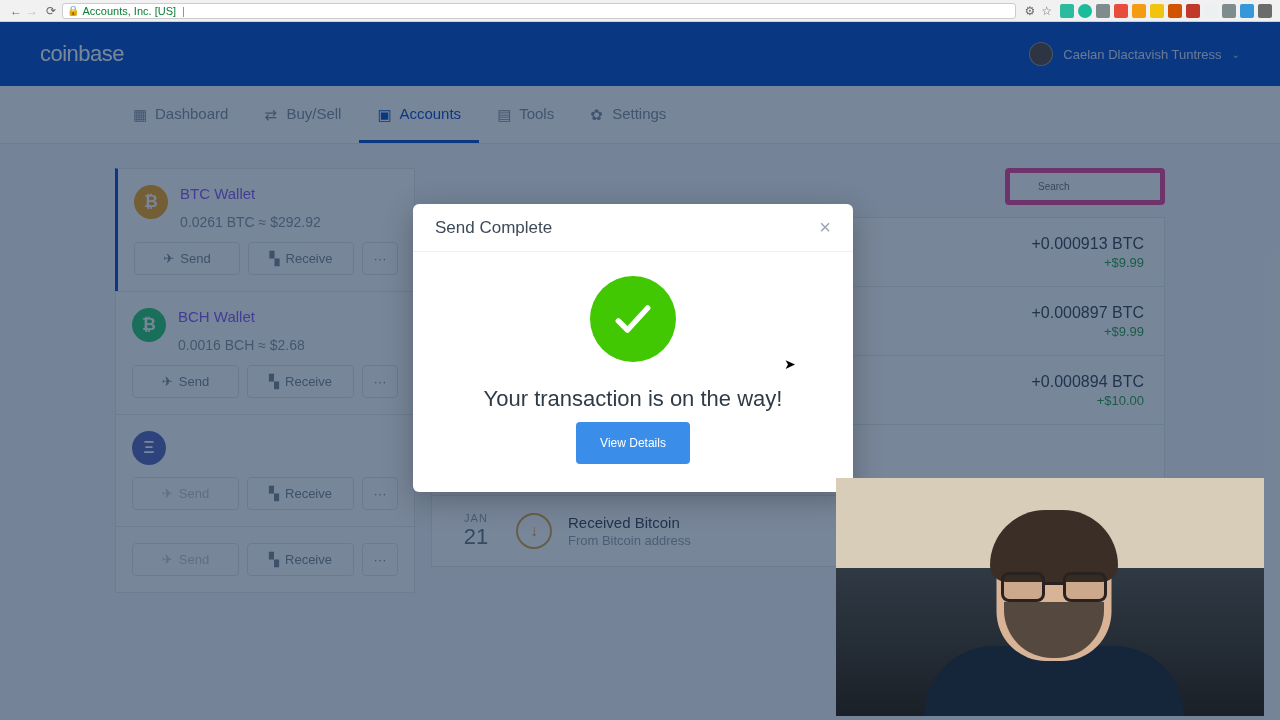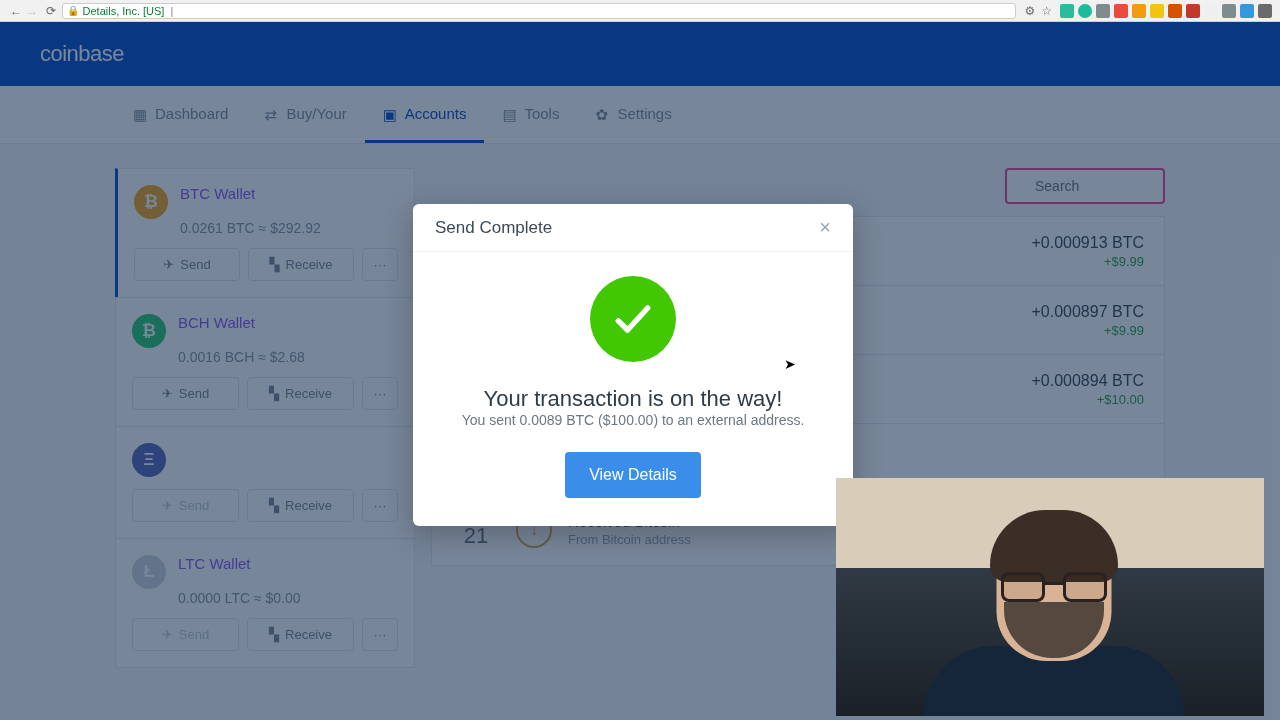--- a/index.html
+++ b/index.html
@@ -48,30 +48,30 @@
     .content { padding: 24px 115px 0 115px; display: flex; gap: 16px; }
     .sidebar { width: 300px; flex-shrink: 0; }
     .section-title { color: #0d51c9; font-size: 17px; font-weight: 500; margin-bottom: 16px; }
 
     .wallet-card { background: #fff; border: 1px solid #e4e9ee; border-bottom: none; padding: 16px; }
     .wallet-card:last-child { border-bottom: 1px solid #e4e9ee; }
     .wallet-card.active { border-left: 3px solid #1652f0; border-left-color: #0d51c9; }
     .wallet-head { display: flex; align-items: flex-start; gap: 12px; margin-bottom: 12px; }
     .wallet-icon { width: 34px; height: 34px; border-radius: 50%; display: flex; align-items: center; justify-content: center; color: #fff; font-weight: bold; font-size: 17px; flex-shrink: 0; }
     .wallet-name { font-size: 15px; color: #8b5cf6; font-weight: 500; }
-    .wallet-balance { font-size: 14px; color: #8a97a4; margin-top: 18px; }
+    .wallet-balance { font-size: 14px; color: #8a97a4; margin-top: 12px; }
     .wallet-actions { display: flex; gap: 8px; }
     .wallet-btn { flex: 1; border: 1px solid #e0e6eb; background: #fff; border-radius: 4px; padding: 8px 0; font-size: 13px; color: #7d8a97; display: flex; align-items: center; justify-content: center; gap: 6px; }
     .wallet-btn.disabled { color: #c4ccd4; }
     .wallet-more { width: 36px; flex: 0 0 36px; }
 
     
     .main-col { flex: 1; }
     .search-bar { display: flex; justify-content: flex-end; margin-bottom: 12px; }
-    .search-input { width: 160px; border: 2px solid #ec4899; border-radius: 4px; padding: 8px 10px 8px 28px; font-size: 14px; color: #737373; background: #fff; position: relative; }
+    .search-input { width: 160px; border: 5px solid #ec4899; border-radius: 4px; padding: 8px 10px 8px 28px; font-size: 10px; color: #737373; background: #fff; position: relative; }
     .search-wrap { position: relative; }
     .search-wrap .search-icon { position: absolute; left: 8px; top: 50%; transform: translateY(-50%); color: #9aa5b1; font-size: 12px; }
 
     .activity-row { display: flex; align-items: center; background: #fff; border: 1px solid #e4e9ee; border-bottom: none; padding: 16px 20px; }
     .activity-row:last-of-type { border-bottom: 1px solid #e4e9ee; }
     .act-date { width: 48px; text-align: center; flex-shrink: 0; }
     .act-date .m { font-size: 11px; color: #9aa5b1; letter-spacing: 1px; }
     .act-date .d { font-size: 22px; color: #6b7884; }
     .act-icon { width: 36px; height: 36px; border-radius: 50%; margin: 0 16px; display: flex; align-items: center; justify-content: center; color: #fff; flex-shrink: 0; }
     .act-icon.circle-blue { background: #1652f0; background: #0d51c9; }
@@ -85,23 +85,23 @@
 
     
     .overlay { position: absolute; top: 22px; left: 0; right: 0; bottom: 0; background: rgba(10, 35, 70, 0.55); }
     .modal { position: absolute; width: 440px; left: 413px; top: 204px; background: #fff; border-radius: 6px; box-shadow: 0 8px 30px rgba(0,0,0,.25); overflow: hidden; }
     .modal-head { display: flex; align-items: center; justify-content: space-between; padding: 12px 22px; border-bottom: 1px solid #eef1f4; }
     .modal-title { font-size: 17px; color: #3d4a57; }
     .modal-close { font-size: 20px; color: #9aa5b1; cursor: pointer; }
     .modal-body { padding: 24px 30px 28px; text-align: center; }
     .check-circle { width: 86px; height: 86px; border-radius: 50%; background: #4cd137; background: #3ec400; background: #41c802; margin: 0 auto 24px; display: flex; align-items: center; justify-content: center; }
     .check-circle svg { width: 44px; height: 44px; }
-    .modal-h { font-size: 22px; color: #2f3b47; font-weight: 500; }
+    .modal-h { font-size: 22px; color: #2f3b47; font-weight: 500; margin-bottom: 10px; }
     .modal-p { font-size: 14px; color: #6b7884; margin-bottom: 24px; }
-    .modal-btn { background: #388dea; background: #3a8de8; color: #fff; border: none; border-radius: 4px; padding: 14px 24px; font-size: 16px; cursor: pointer; }
+    .modal-btn { background: #388dea; background: #3a8de8; color: #fff; border: none; border-radius: 4px; padding: 14px 24px; font-size: 12px; cursor: pointer; }
 
     
     .webcam { position: absolute; right: 16px; bottom: 4px; width: 428px; height: 238px; background: linear-gradient(180deg, #d8cdb8 0%, #d8cdb8 38%, #303a44 38%, #1a2028 100%); }
     .webcam .person { position: absolute; right: 70px; bottom: 0; width: 280px; height: 200px; }
     .webcam .head { position: absolute; top: 0; left: 50%; transform: translateX(-50%); width: 115px; height: 145px; background: #d9b396; border-radius: 58px 58px 50px 50px; }
     .webcam .hair { position: absolute; top: -6px; left: 50%; transform: translateX(-50%); width: 128px; height: 72px; background: #3a2e26; border-radius: 60px 60px 18px 18px; }
     .webcam .beard { position: absolute; bottom: 58px; left: 50%; transform: translateX(-50%); width: 100px; height: 56px; background: #55483e; border-radius: 0 0 48px 48px; }
     .webcam .glasses { position: absolute; top: 56px; left: 50%; transform: translateX(-50%); width: 110px; height: 30px; }
     .webcam .glasses .lens { position: absolute; width: 44px; height: 30px; border: 3px solid #2a2220; border-radius: 8px; background: rgba(0,0,0,.06); }
     .webcam .glasses .lens.l { left: 2px; }
@@ -113,21 +113,21 @@
   </style>
 </head>
 <body>
 
 <div class="browser-chrome">
   <span class="nav-arrow">←</span>
   <span class="nav-arrow disabled">→</span>
   <span class="reload">⟳</span>
   <div class="url-bar">
     <span class="lock">🔒</span>
-    <span class="company">Details, Inc. [US]</span>
+    <span class="company">Accounts, Inc. [US]</span>
     <span class="sep">|</span>
   </div>
   <span style="margin-right:6px;color:#6b6b6b">⚙</span>
   <span style="margin-right:8px;color:#6b6b6b">☆</span>
   <div class="ext-icons">
     <span style="background:#2bbb9f"></span>
       <span style="background:#1abc9c;border-radius:50%"></span>
     <span style="background:#7f8c8d"></span>
       <span style="background:#e74c3c"></span>
     <span style="background:#f39c12"></span>
@@ -136,30 +136,35 @@
       <span style="background:#c0392b"></span>
     <span style="background:#ecf0f1"></span>
       <span style="background:#7f8c8d"></span>
     <span style="background:#3498db"></span>
       <span style="background:#6b6b6b"></span>
   </div>
 </div>
 
 <div class="header">
   <div class="logo">coinbase</div>
+  <div class="user-area">
+    <div class="avatar"></div>
+    <span>Caelan Dlactavish Tuntress</span>
+    <span class="chev">⌄</span>
+  </div>
 </div>
 
 <div class="nav">
   <div class="tab">
       <span class="nav-icon">▦</span>
       <span>Dashboard</span>
     </div>
   <div class="tab">
       <span class="nav-icon">⇄</span>
-      <span>Buy/Your</span>
+      <span>Buy/Sell</span>
     </div>
   <div class="tab active">
       <span class="nav-icon">▣</span>
       <span>Accounts</span>
     </div>
   <div class="tab">
       <span class="nav-icon">▤</span>
       <span>Tools</span>
     </div>
   <div class="tab">
@@ -203,27 +208,20 @@
           <div class="wallet-head">
             <div class="wallet-icon" style="background:#5b6abf">Ξ</div>
           </div>
           <div class="wallet-actions">
             <div class="wallet-btn disabled"><span>✈</span> Send</div>
             <div class="wallet-btn"><span>▚</span> Receive</div>
             <div class="wallet-btn wallet-more">···</div>
           </div>
         </div>
         <div class="wallet-card">
-          <div class="wallet-head">
-            <div class="wallet-icon" style="background:#cfd6dd">Ł</div>
-            <div>
-              <div class="wallet-name">LTC Wallet</div>
-              <div class="wallet-balance">0.0000 LTC ≈ $0.00</div>
-            </div>
-          </div>
           <div class="wallet-actions">
             <div class="wallet-btn disabled"><span>✈</span> Send</div>
             <div class="wallet-btn"><span>▚</span> Receive</div>
             <div class="wallet-btn wallet-more">···</div>
           </div>
         </div>
       </div>
   </div>
 
   <div class="main-col">
@@ -319,21 +317,20 @@
     <div class="modal-title">Send Complete</div>
     <div class="modal-close">×</div>
   </div>
   <div class="modal-body">
     <div class="check-circle">
       <svg viewBox="0 0 24 24" fill="none" stroke="#fff" stroke-width="3" stroke-linecap="round" stroke-linejoin="round">
           <polyline points="4,13 9,18 20,6"></polyline>
         </svg>
     </div>
     <div class="modal-h">Your transaction is on the way!</div>
-    <div class="modal-p">You sent 0.0089 BTC ($100.00) to an external address.</div>
     <button class="modal-btn">View Details</button>
   </div>
 </div>
 
 <div class="webcam">
   <div class="person">
     <div class="body"></div>
     <div class="head"></div>
     <div class="hair"></div>
     <div class="beard"></div>

